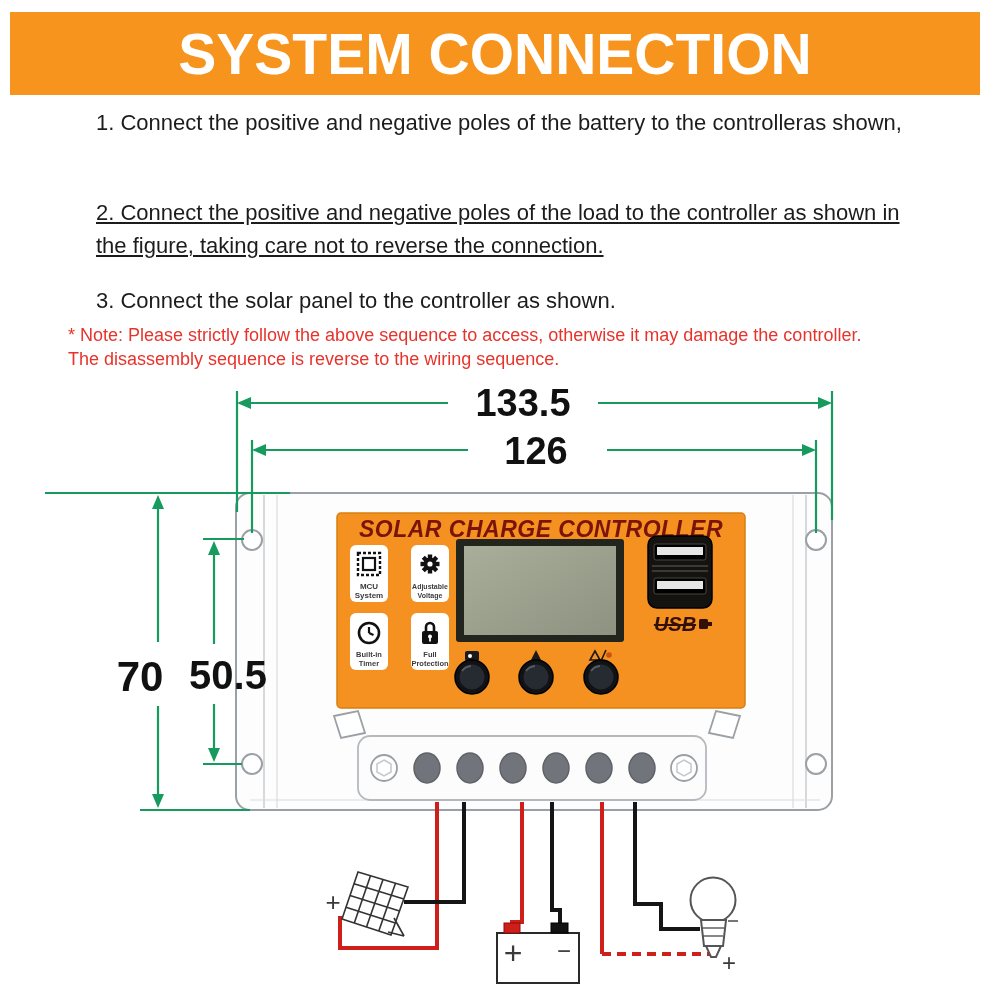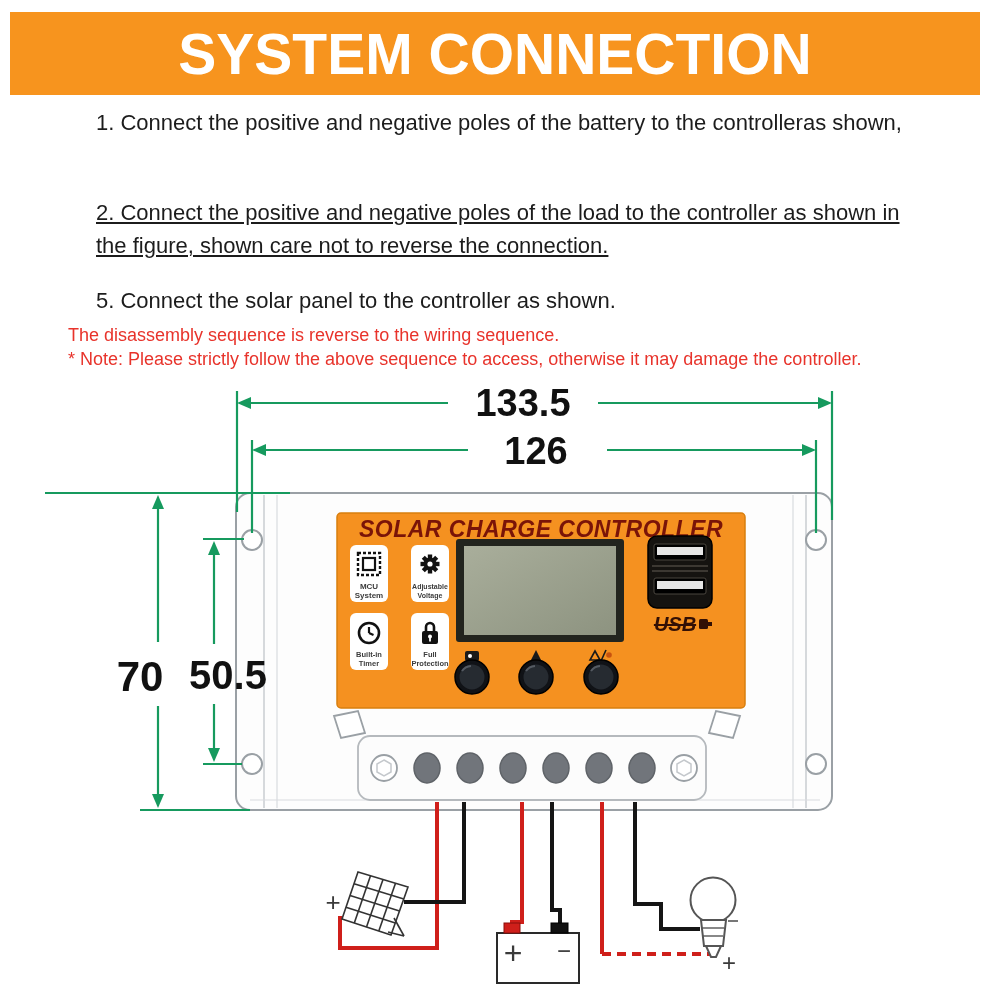--- a/index.html
+++ b/index.html
@@ -22,30 +22,30 @@
   <div class="banner" style="background:#F7941E;">
     <h1>SYSTEM CONNECTION</h1>
   </div>
 
   <div class="para" style="top:106px;">
     <div>1. Connect the positive and negative poles of the battery to the controlleras shown,</div>
   </div>
 
   <div class="para" style="top:196px;text-decoration:underline;">
     <div>2. Connect the positive and negative poles of the load to the controller as shown in</div>
-    <div>the figure, shown care not to reverse the connection.</div>
+    <div>the figure, taking care not to reverse the connection.</div>
   </div>
 
   <div class="para" style="top:284px;">
-    <div>5. Connect the solar panel to the controller as shown.</div>
+    <div>3. Connect the solar panel to the controller as shown.</div>
   </div>
 
   <div class="note" style="top:323px;">
+    <div>* Note: Please strictly follow the above sequence to access, otherwise it may damage the controller.</div>
     <div>The disassembly sequence is reverse to the wiring sequence.</div>
-    <div>* Note: Please strictly follow the above sequence to access, otherwise it may damage the controller.</div>
   </div>
 
   <svg style="position:absolute;left:0;top:380px;" width="1000" height="620" viewBox="0 380 1000 620">
     <defs>
       <linearGradient id="lcdGrad" x1="0" y1="0" x2="1" y2="1">
         <stop offset="0" stop-color="#a9ae9b"></stop>
         <stop offset="1" stop-color="#8d9380"></stop>
       </linearGradient>
     </defs>
 

